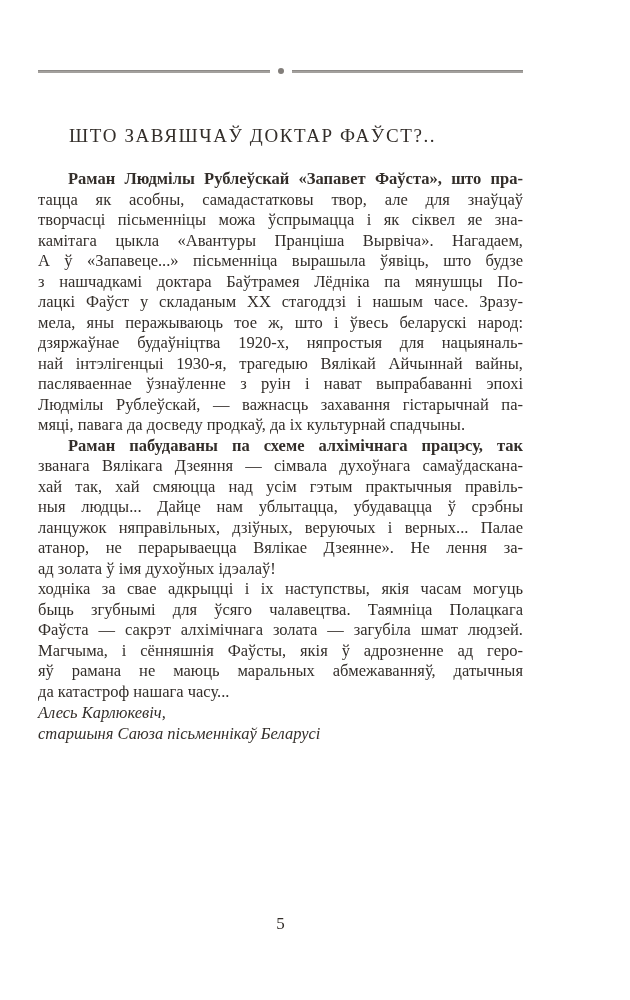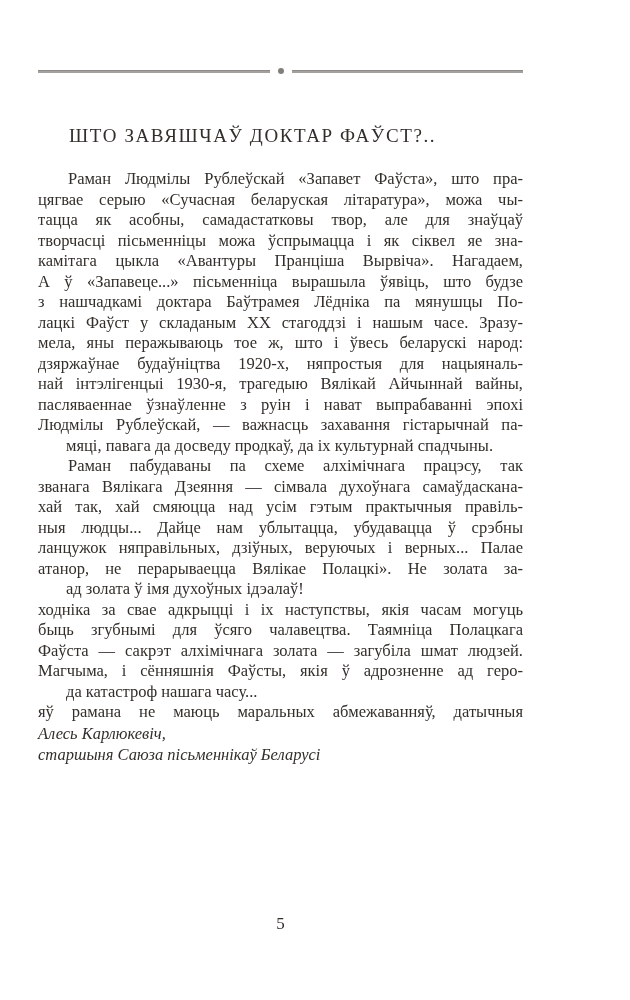--- a/index.html
+++ b/index.html
@@ -48,25 +48,24 @@
     margin-top: 21px;
     font-size: 16.5px;
     line-height: 20.5px;
   }
   .paragraph { margin: 0; }
   .line {
     text-align: justify;
     text-align-last: justify;
     white-space: normal;
   }
-  .line.first { text-indent: 30px; }
+  .line.first { text-indent: 30px; font-weight: bold; }
   .line.last {
     text-align: right;
     text-align-last: left;
-    margin-left: 28px;
   }
   .signature {
     margin-top: 0;
     font-size: 16.5px;
     line-height: 21px;
     font-style: italic;
     text-align: left;
   }
   .page-number {
     position: absolute;
@@ -86,50 +85,49 @@
     <span class="rule-line"></span>
     <span class="ornament-dot"></span>
     <span class="rule-line"></span>
   </div>
 
   <h1 class="title">ШТО ЗАВЯШЧАЎ ДОКТАР ФАЎСТ?..</h1>
 
   <div class="body-text" id="paragraphs">
       <div class="paragraph">
         <div class="line first">Раман Людмілы Рублеўскай «Запавет Фаўста», што пра-</div>
-        <div class="line">цягвае серыю «Сучасная беларуская літаратура», можа чы-</div>
         <div class="line">тацца як асобны, самадастатковы твор, але для знаўцаў</div>
         <div class="line">творчасці пісьменніцы можа ўспрымацца і як сіквел яе зна-</div>
         <div class="line">камітага цыкла «Авантуры Пранціша Вырвіча». Нагадаем,</div>
         <div class="line">А ў «Запавеце...» пісьменніца вырашыла ўявіць, што будзе</div>
         <div class="line">з нашчадкамі доктара Баўтрамея Лёдніка па мянушцы По-</div>
         <div class="line">лацкі Фаўст у складаным XX стагоддзі і нашым часе. Зразу-</div>
         <div class="line">мела, яны перажываюць тое ж, што і ўвесь беларускі народ:</div>
         <div class="line">дзяржаўнае будаўніцтва 1920-х, няпростыя для нацыяналь-</div>
         <div class="line">най інтэлігенцыі 1930-я, трагедыю Вялікай Айчыннай вайны,</div>
         <div class="line">пасляваеннае ўзнаўленне з руін і нават выпрабаванні эпохі</div>
         <div class="line">Людмілы Рублеўскай, — важнасць захавання гістарычнай па-</div>
         <div class="line last">мяці, павага да досведу продкаў, да іх культурнай спадчыны.</div>
       </div>
       <div class="paragraph">
         <div class="line first">Раман пабудаваны па схеме алхімічнага працэсу, так</div>
         <div class="line">званага Вялікага Дзеяння — сімвала духоўнага самаўдаскана-</div>
         <div class="line">хай так, хай смяюцца над усім гэтым практычныя правіль-</div>
         <div class="line">ныя людцы... Дайце нам ублытацца, убудавацца ў срэбны</div>
         <div class="line">ланцужок няправільных, дзіўных, веруючых і верных... Палае</div>
-        <div class="line">атанор, не перарываецца Вялікае Полацкі». Не золата за-</div>
+        <div class="line">атанор, не перарываецца Вялікае Дзеянне». Не лення за-</div>
         <div class="line last">ад золата ў імя духоўных ідэалаў!</div>
       </div>
       <div class="paragraph">
         <div class="line">ходніка за свае адкрыцці і іх наступствы, якія часам могуць</div>
         <div class="line">быць згубнымі для ўсяго чалавецтва. Таямніца Полацкага</div>
         <div class="line">Фаўста — сакрэт алхімічнага золата — загубіла шмат людзей.</div>
         <div class="line">Магчыма, і сённяшнія Фаўсты, якія ў адрозненне ад геро-</div>
+        <div class="line">яў рамана не маюць маральных абмежаванняў, датычныя</div>
         <div class="line last">да катастроф нашага часу...</div>
-        <div class="line">яў рамана не маюць маральных абмежаванняў, датычныя</div>
       </div>
     </div>
 
   <div class="signature" id="signature">
       <div class="signature-line">Алесь Карлюкевіч,</div>
       <div class="signature-line">старшыня Саюза пісьменнікаў Беларусі</div>
     </div>
 
   <div class="page-number">5</div>
 

